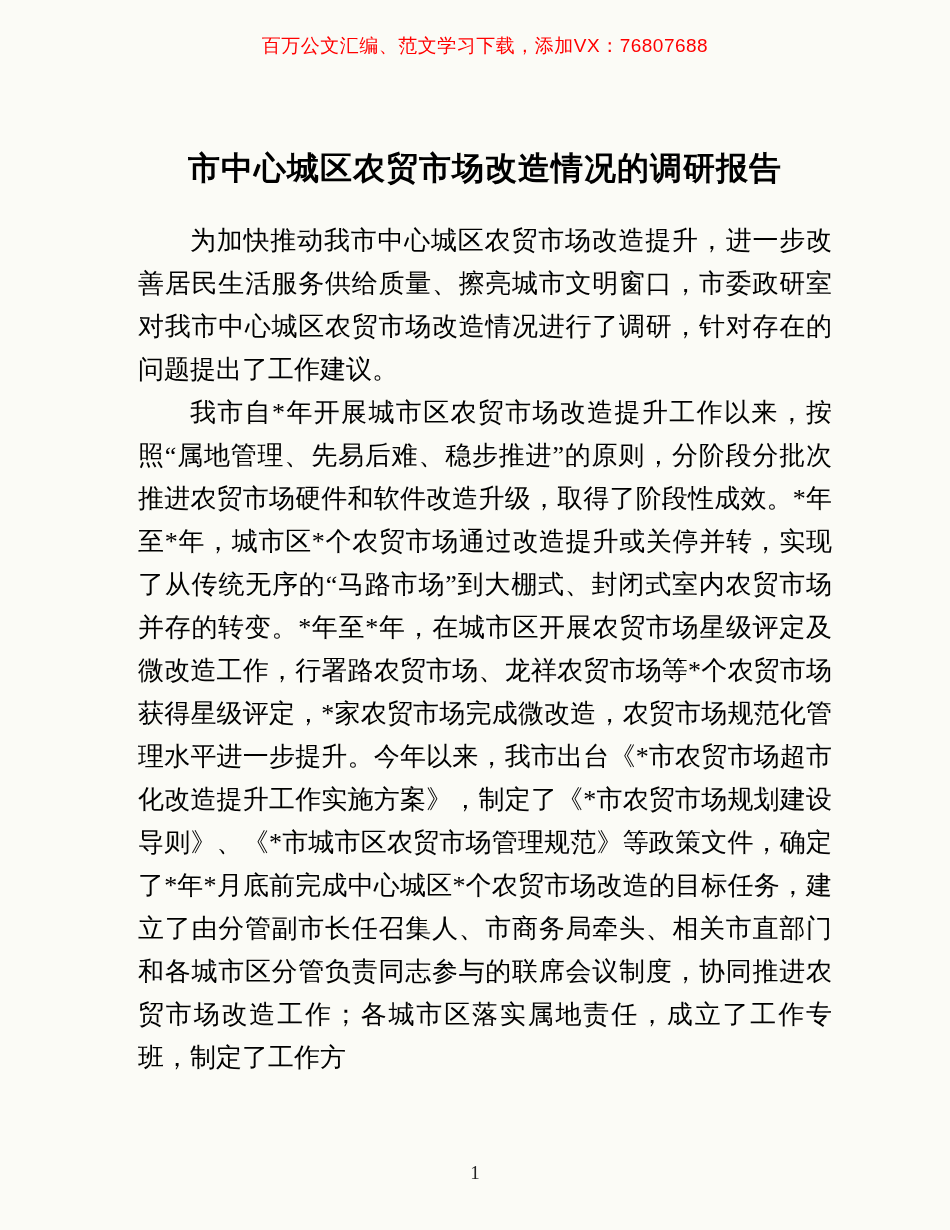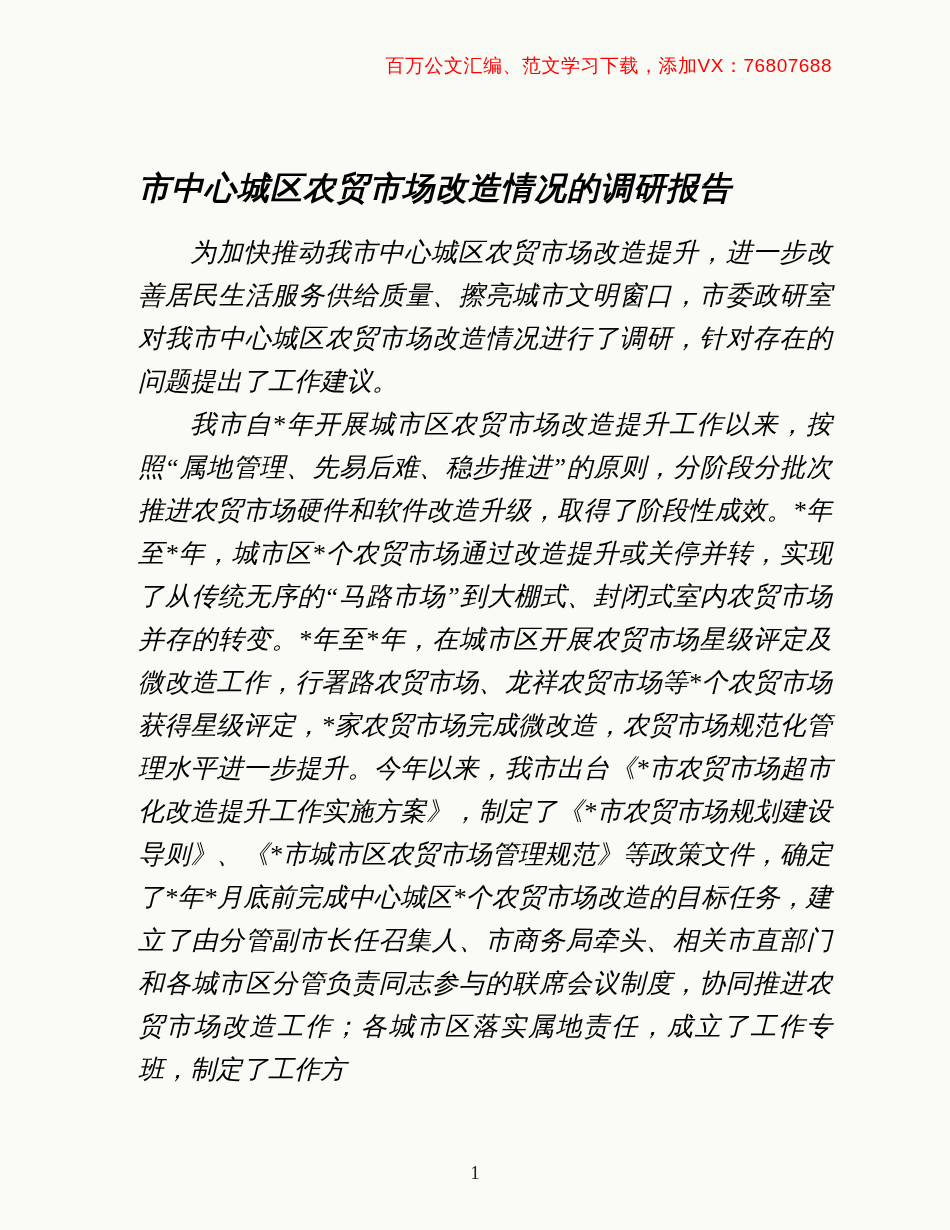--- a/index.html
+++ b/index.html
@@ -12,41 +12,39 @@
     width: 950px;
     height: 1230px;
     margin: 0 auto;
     background: #fbfbf6;
     box-sizing: border-box;
     padding: 0 118px 0 138px;
     overflow: hidden;
     color: #000;
   }
   .notice {
-    padding-top: 53px;
-    text-align: right;
+    padding-top: 33px;
+    text-align: center;
     color: #ff0000;
     font-size: 19px;
     letter-spacing: 0.5px;
     font-family: "Liberation Sans", "DejaVu Sans", sans-serif;
   }
   .title {
     margin: 88px 0 0 0;
-    text-align: left;
+    text-align: center;
     font-size: 32px;
     font-weight: 700;
     letter-spacing: 1px;
     color: #000;
     font-family: "Liberation Sans", "DejaVu Sans", sans-serif;
-    font-style: italic;
   }
   .body-text {
-    margin-top: 20px;
+    margin-top: 28px;
     font-family: "Liberation Serif", "DejaVu Serif", serif;
-    font-style: italic;
   }
   .para {
     margin: 0;
     font-size: 26px;
     line-height: 43px;
     text-align: justify;
     color: #000;
     word-break: break-all;
   }
   .indent {

